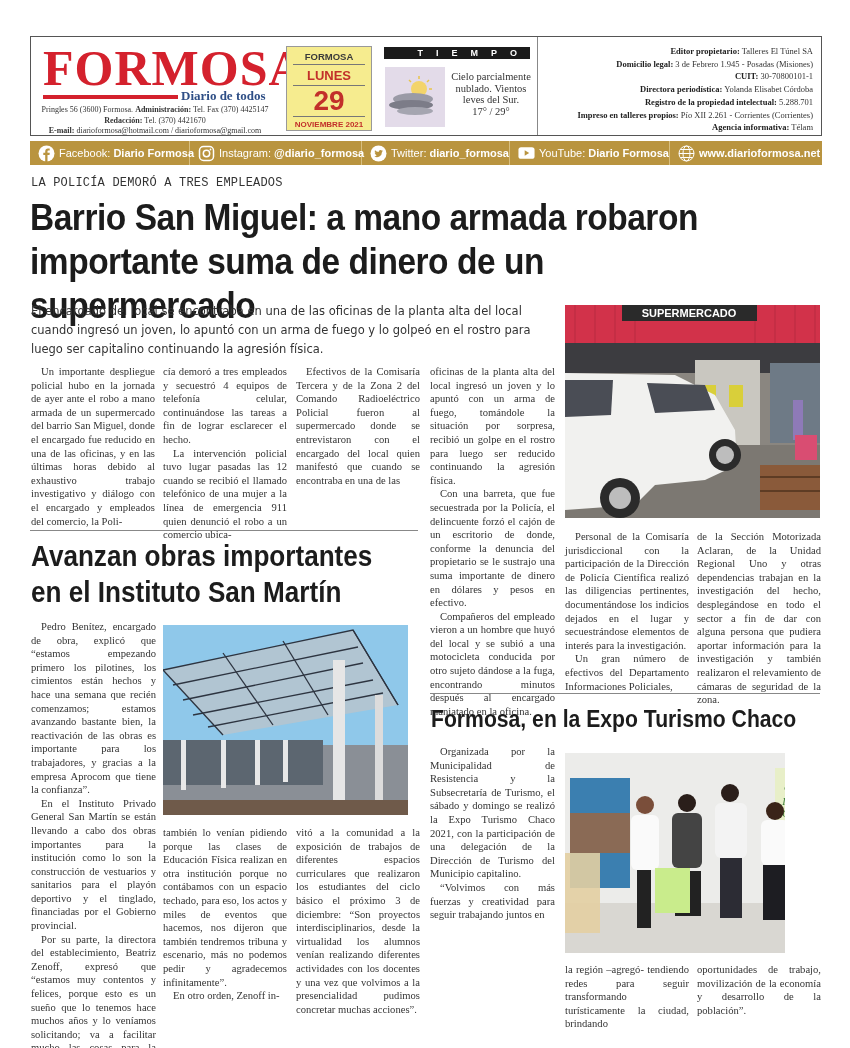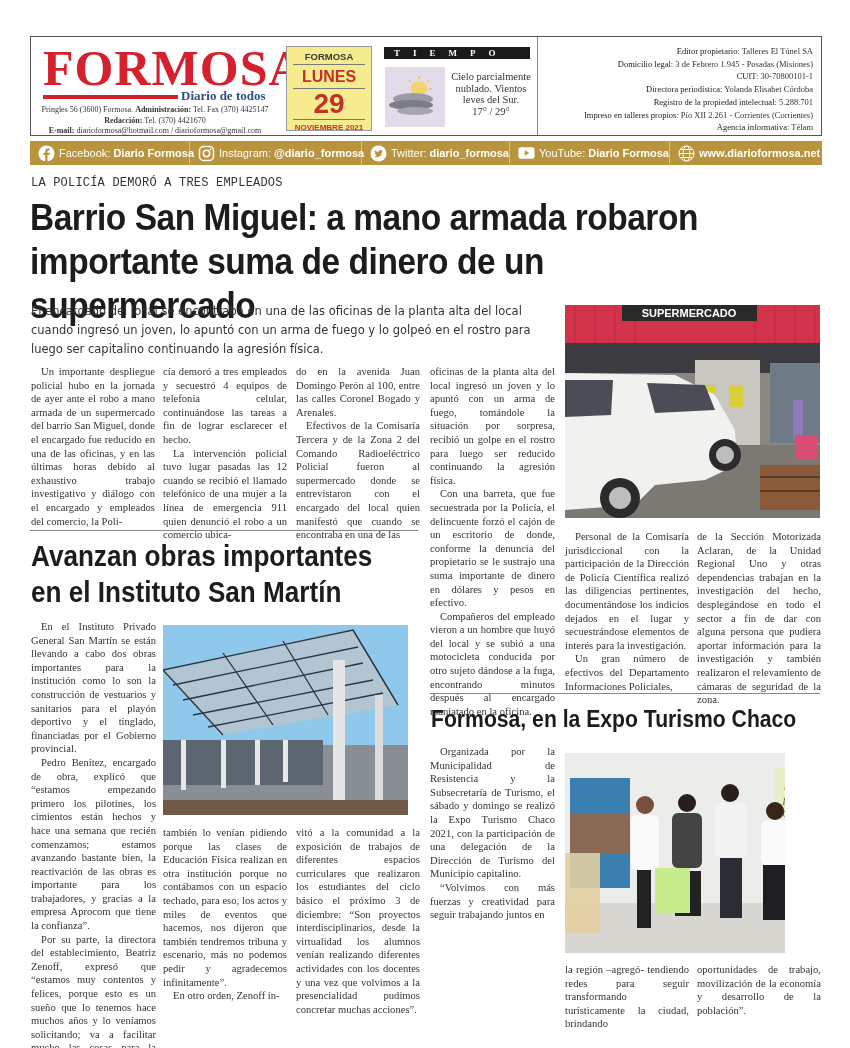--- a/index.html
+++ b/index.html
@@ -10,31 +10,31 @@
   
   .masthead { left: 30px; top: 36px; width: 792px; height: 100px; border: 1px solid #555; background: #fff; }
   .logo { left: 12px; top: 6px; font-family: "Liberation Serif", serif; font-weight: bold; font-size: 50px; color: #d4212d; letter-spacing: 1px; line-height: 50px; }
   .logo-bar { left: 12px; top: 58px; width: 135px; height: 4px; background: #d4212d; }
   .tagline { left: 150px; top: 51px; font-family: "Liberation Serif", serif; font-weight: bold; font-size: 13px; color: #2f4f86; }
   .addr { left: 4px; top: 68px; width: 240px; font-family: "Liberation Serif", serif; font-size: 8px; line-height: 10.5px; text-align: center; color: #333; }
   .addr b { font-weight: bold; }
 
   .datebox { left: 255px; top: 9px; width: 86px; height: 85px; background: #f6ec8f; border: 1px solid #999; text-align: center; font-family: "Liberation Sans", sans-serif; font-weight: bold; }
   .datebox .city { font-size: 9.5px; color: #3a3a3a; margin-top: 4px; padding-bottom: 2px; border-bottom: 1px solid #777; margin-left: 6px; margin-right: 6px; }
-  .datebox .dow { font-size: 16px; color: #c2302a; margin-top: 3px; padding-bottom: 2px; border-bottom: 1px solid #777; margin-left: 6px; margin-right: 6px; }
+  .datebox .dow { font-size: 13px; color: #c2302a; margin-top: 3px; padding-bottom: 2px; border-bottom: 1px solid #777; margin-left: 6px; margin-right: 6px; }
   .datebox .day { font-size: 28px; color: #c2302a; line-height: 30px; border-bottom: 1px solid #777; margin-left: 6px; margin-right: 6px; }
   .datebox .my { font-size: 8px; color: #c2302a; margin-top: 3px; }
 
-  .tiempo-bar { left: 353px; top: 10px; width: 146px; height: 12px; background: #1b1b1b; color: #fff; font-family: Liberation Serif, serif; font-weight: bold; font-size: 9px; line-height: 12px; letter-spacing: 13px; text-align: left; padding-left: 10px; }
+  .tiempo-bar { left: 353px; top: 10px; width: 146px; height: 12px; background: #1b1b1b; color: #fff; font-family: Liberation Sans, sans-serif; font-weight: bold; font-size: 9px; line-height: 12px; letter-spacing: 13px; text-align: right; padding-left: 10px; }
   .weather-icon { left: 354px; top: 30px; width: 60px; height: 60px; background: #e3dbe9; }
   .weather-text { left: 418px; top: 34px; width: 84px; font-family: "Liberation Serif", serif; font-size: 10.5px; line-height: 11.5px; text-align: center; color: #333; }
 
   .imprint { left: 506px; top: 0; width: 280px; height: 98px; border-left: 1px solid #888; }
   .imprint-lines { right: 4px; top: 8px; font-family: "Liberation Serif", serif; font-size: 8.5px; line-height: 12.7px; text-align: right; color: #333; white-space: nowrap; }
-  .imprint-lines b { font-weight: normal; color: #222; }
+  .imprint-lines b { font-weight: bold; color: #222; }
 
   
   .social { left: 30px; top: 141px; width: 792px; height: 24px; background: #b9943f; display: flex; align-items: center; }
   .soc-item { display: flex; align-items: center; height: 100%; padding: 0 8px; color: #fff; font-family: "Liberation Sans", sans-serif; font-size: 11px; border-right: 1px solid #d8bf80; white-space: nowrap; text-align: right; }
   .soc-item:last-child { border-right: none; }
   .soc-item b { font-weight: bold; margin-left: 3px; }
   .soc-icon { width: 17px; height: 17px; margin-right: 4px; display: inline-flex; align-items: center; justify-content: center; }
 
   
   .kicker { left: 31px; top: 176px; font-family: Liberation Mono, monospace; font-size: 12px; color: #333; letter-spacing: 0.2px; }
@@ -167,21 +167,20 @@
 <div class="abs lede">El encargado del local se encontraba en una de las oficinas de la planta alta del local cuando ingresó un joven, lo apuntó con un arma de fuego y lo golpeó en el rostro para luego ser capitalino continuando la agresión física.</div>
 
 <div class="abs col" style="left:31px; top:365px; width:124px;">
   <p>Un importante despliegue policial hubo en la jornada de ayer ante el robo a mano armada de un supermercado del barrio San Miguel, donde el encargado fue reducido en una de las oficinas, y en las últimas horas debido al exhaustivo trabajo investigativo y diálogo con el encargado y empleados del comercio, la Poli-</p>
 </div>
 <div class="abs col" style="left:163px; top:365px; width:124px;">
   <p class="noind">cía demoró a tres empleados y secuestró 4 equipos de telefonía celular, continuándose las tareas a fin de lograr esclarecer el hecho.</p>
   <p>La intervención policial tuvo lugar pasadas las 12 cuando se recibió el llamado telefónico de una mujer a la línea de emergencia 911 quien denunció el robo a un comercio ubica-</p>
 </div>
 <div class="abs col" style="left:296px; top:365px; width:124px;">
-  <p class="noind">do en la avenida Juan Domingo Perón al 100, entre las calles Coronel Bogado y Arenales.</p>
   <p>Efectivos de la Comisaría Tercera y de la Zona 2 del Comando Radioeléctrico Policial fueron al supermercado donde se entrevistaron con el encargado del local quien manifestó que cuando se encontraba en una de las</p>
 </div>
 <div class="abs col" style="left:430px; top:365px; width:125px;">
   <p class="noind">oficinas de la planta alta del local ingresó un joven y lo apuntó con un arma de fuego, tomándole la situación por sorpresa, recibió un golpe en el rostro para luego ser reducido continuando la agresión física.</p>
   <p>Con una barreta, que fue secuestrada por la Policía, el delincuente forzó el cajón de un escritorio de donde, conforme la denuncia del propietario se le sustrajo una suma importante de dinero en dólares y pesos en efectivo.</p>
   <p>Compañeros del empleado vieron a un hombre que huyó del local y se subió a una motocicleta conducida por otro sujeto dándose a la fuga, encontrando minutos después al encargado maniatado en la oficina.</p>
 </div>
 
 <div class="abs photo" style="left:565px; top:305px; width:255px; height:213px;">
   <svg width="255" height="213" viewBox="0 0 255 213">
@@ -232,22 +231,22 @@
 
 <div class="abs rule" style="left:30px; top:530px; width:388px;"></div>
 <div class="abs rule" style="left:430px; top:693px; width:390px;"></div>
 
 <div class="abs h2" style="left:31px; top:538px; width:420px; font-size:29px; line-height:36px; transform:scaleX(0.9);">
   <div>Avanzan obras importantes</div>
   <div>en el Instituto San Martín</div>
 </div>
 
 <div class="abs col" style="left:31px; top:620px; width:125px;">
+  <p>Pedro Benítez, encargado de obra, explicó que “estamos empezando primero los pilotines, los cimientos están hechos y hace una semana que recién comenzamos; estamos avanzando bastante bien, la reactivación de las obras es importante para los trabajadores, y gracias a la empresa Aprocom que tiene la confianza”.</p>
   <p>En el Instituto Privado General San Martín se están llevando a cabo dos obras importantes para la institución como lo son la construcción de vestuarios y sanitarios para el playón deportivo y el tinglado, financiadas por el Gobierno provincial.</p>
-  <p>Pedro Benítez, encargado de obra, explicó que “estamos empezando primero los pilotines, los cimientos están hechos y hace una semana que recién comenzamos; estamos avanzando bastante bien, la reactivación de las obras es importante para los trabajadores, y gracias a la empresa Aprocom que tiene la confianza”.</p>
   <p>Por su parte, la directora del establecimiento, Beatriz Zenoff, expresó que “estamos muy contentos y felices, porque esto es un sueño que lo tenemos hace muchos años y lo veníamos solicitando; va a facilitar mucho las cosas para la institución, los alumnos</p>
 </div>
 
 <div class="abs photo" style="left:163px; top:625px; width:245px; height:190px;">
   <svg width="245" height="190" viewBox="0 0 245 190">
     <rect width="245" height="190" fill="#8fc8ea"></rect>
     <rect x="0" y="120" width="245" height="70" fill="#8a8f96"></rect>
     <rect x="0" y="115" width="160" height="45" fill="#5c6670"></rect>
     <path d="M0 45 L190 5 L235 80 L60 110 Z" fill="#b9c4cc" opacity="0.8"></path>
     <g stroke="#2d3440" stroke-width="1.3" fill="none">

